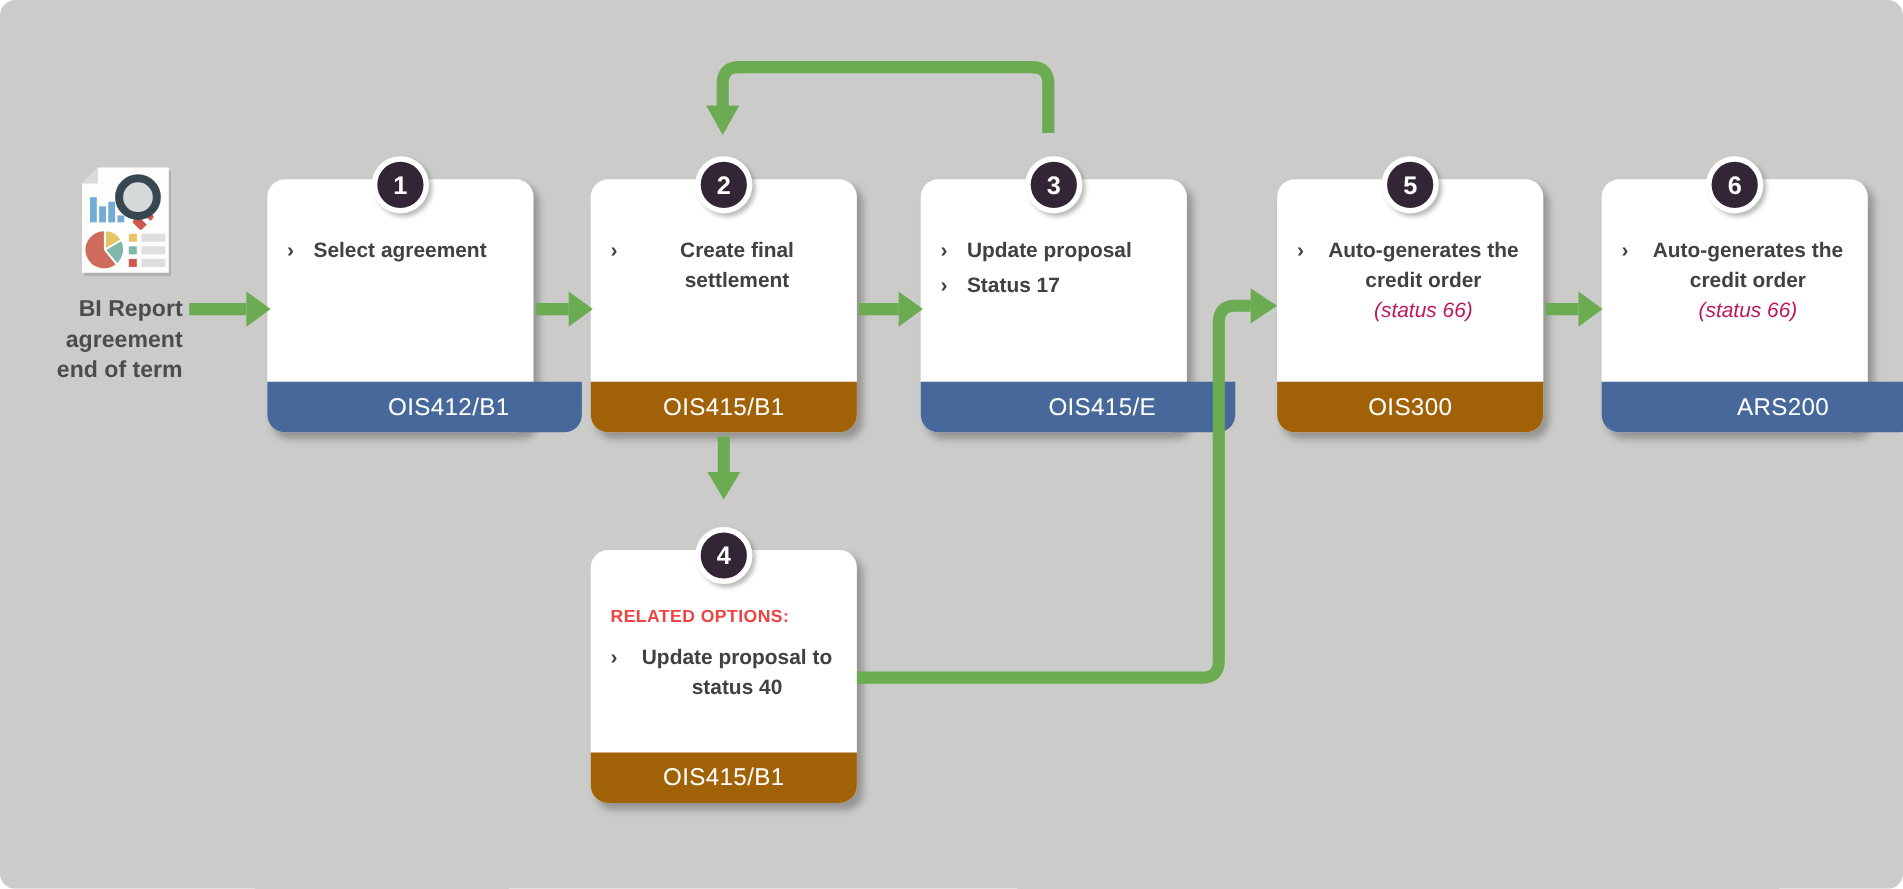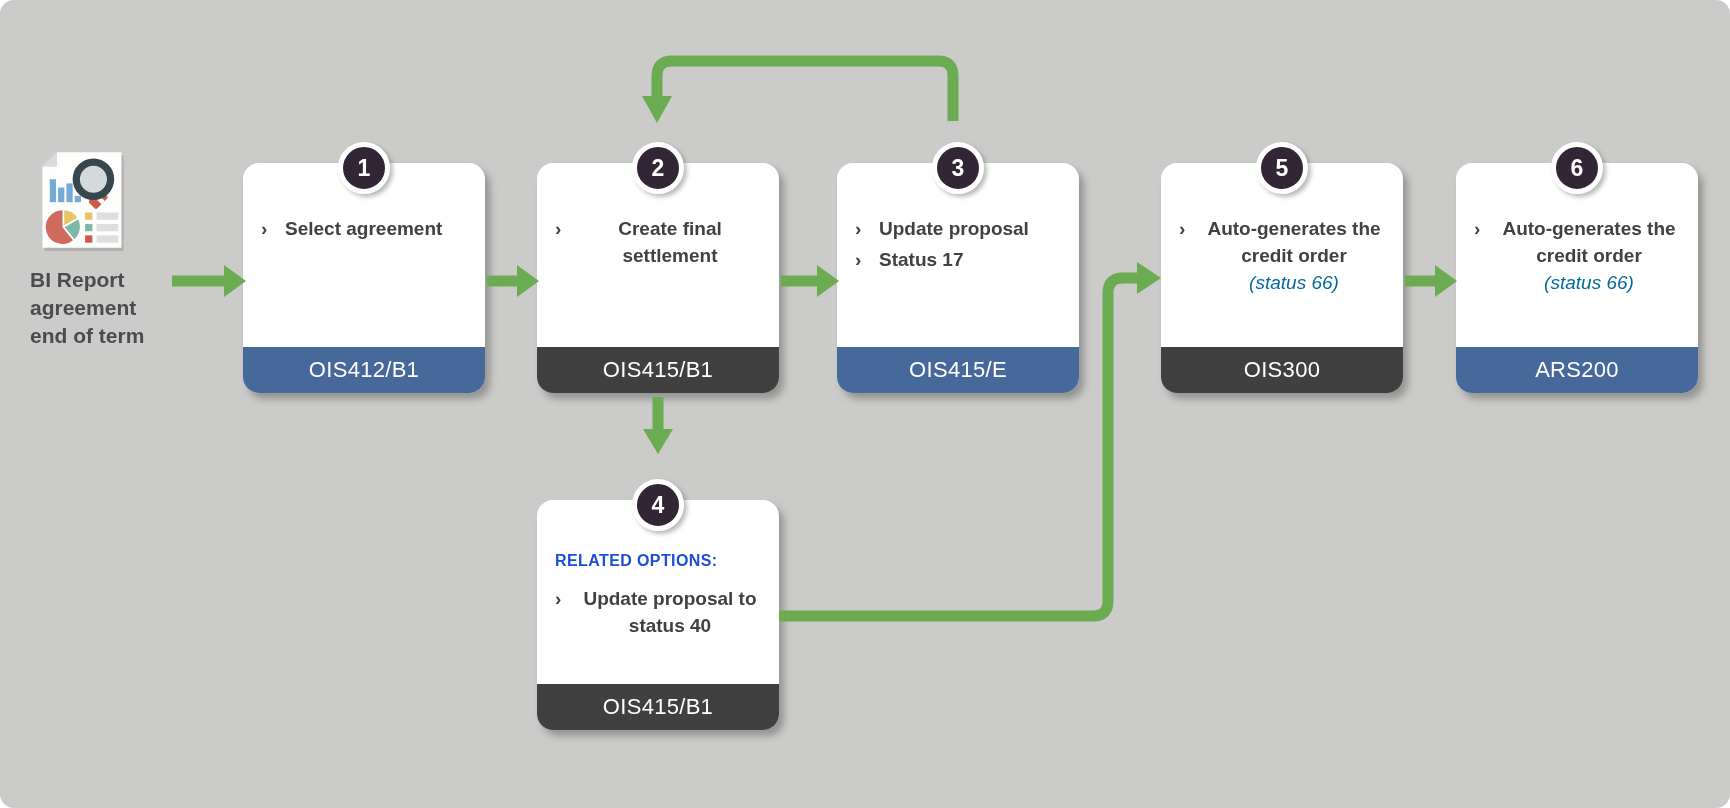--- a/index.html
+++ b/index.html
@@ -56,21 +56,21 @@
   }
   .card-body {
     padding: 52px 18px 0 18px;
     color: #414043;
   }
   .related-header {
     font-size: 16px;
     font-weight: bold;
     letter-spacing: 0.4px;
     margin-bottom: 15px;
-    color: #1d4ed8;
+    color: #ef4444;
   }
   .item {
     display: flex;
     align-items: flex-start;
     margin-bottom: 4px;
   }
   .chev {
     width: 24px;
     flex: 0 0 24px;
     font-size: 19px;
@@ -83,51 +83,51 @@
     font-weight: bold;
     line-height: 27px;
     color: #414043;
     text-align: center;
   }
   .note {
     font-size: 19px;
     font-style: italic;
     font-weight: normal;
     line-height: 27px;
-    color: #0369a1;
+    color: #be185d;
   }
   .card-footer {
     position: absolute;
     left: 0; bottom: 0;
     width: 100%;
     height: 46px;
     border-radius: 0 0 16px 16px;
     display: flex;
     align-items: center;
     justify-content: center;
     color: #ffffff;
     font-size: 22px;
     letter-spacing: 0.3px;
   }
-  .footer-dark  { background: #47689a; }
-  .footer-light { background: #404040; }
+  .footer-dark  { background: #47689a; padding-left: 44px; }
+  .footer-light { background: #a16207; }
   
   #card-1 { left: 243px;  top: 163px; }
   #card-2 { left: 537px;  top: 163px; }
   #card-3 { left: 837px;  top: 163px; }
   #card-4 { left: 537px;  top: 500px; }
   #card-5 { left: 1161px; top: 163px; }
   #card-6 { left: 1456px; top: 163px; }
   
   .start-node {
     position: absolute;
-    left: 30px;
+    left: 10px;
     top: 146px;
     width: 156px;
-    text-align: left;
+    text-align: right;
     z-index: 1;
   }
   .start-icon { display: inline-block; }
   .start-label {
     margin-top: 10px;
     font-size: 21px;
     font-weight: bold;
     line-height: 28px;
     color: #4c4c4e;
   }

